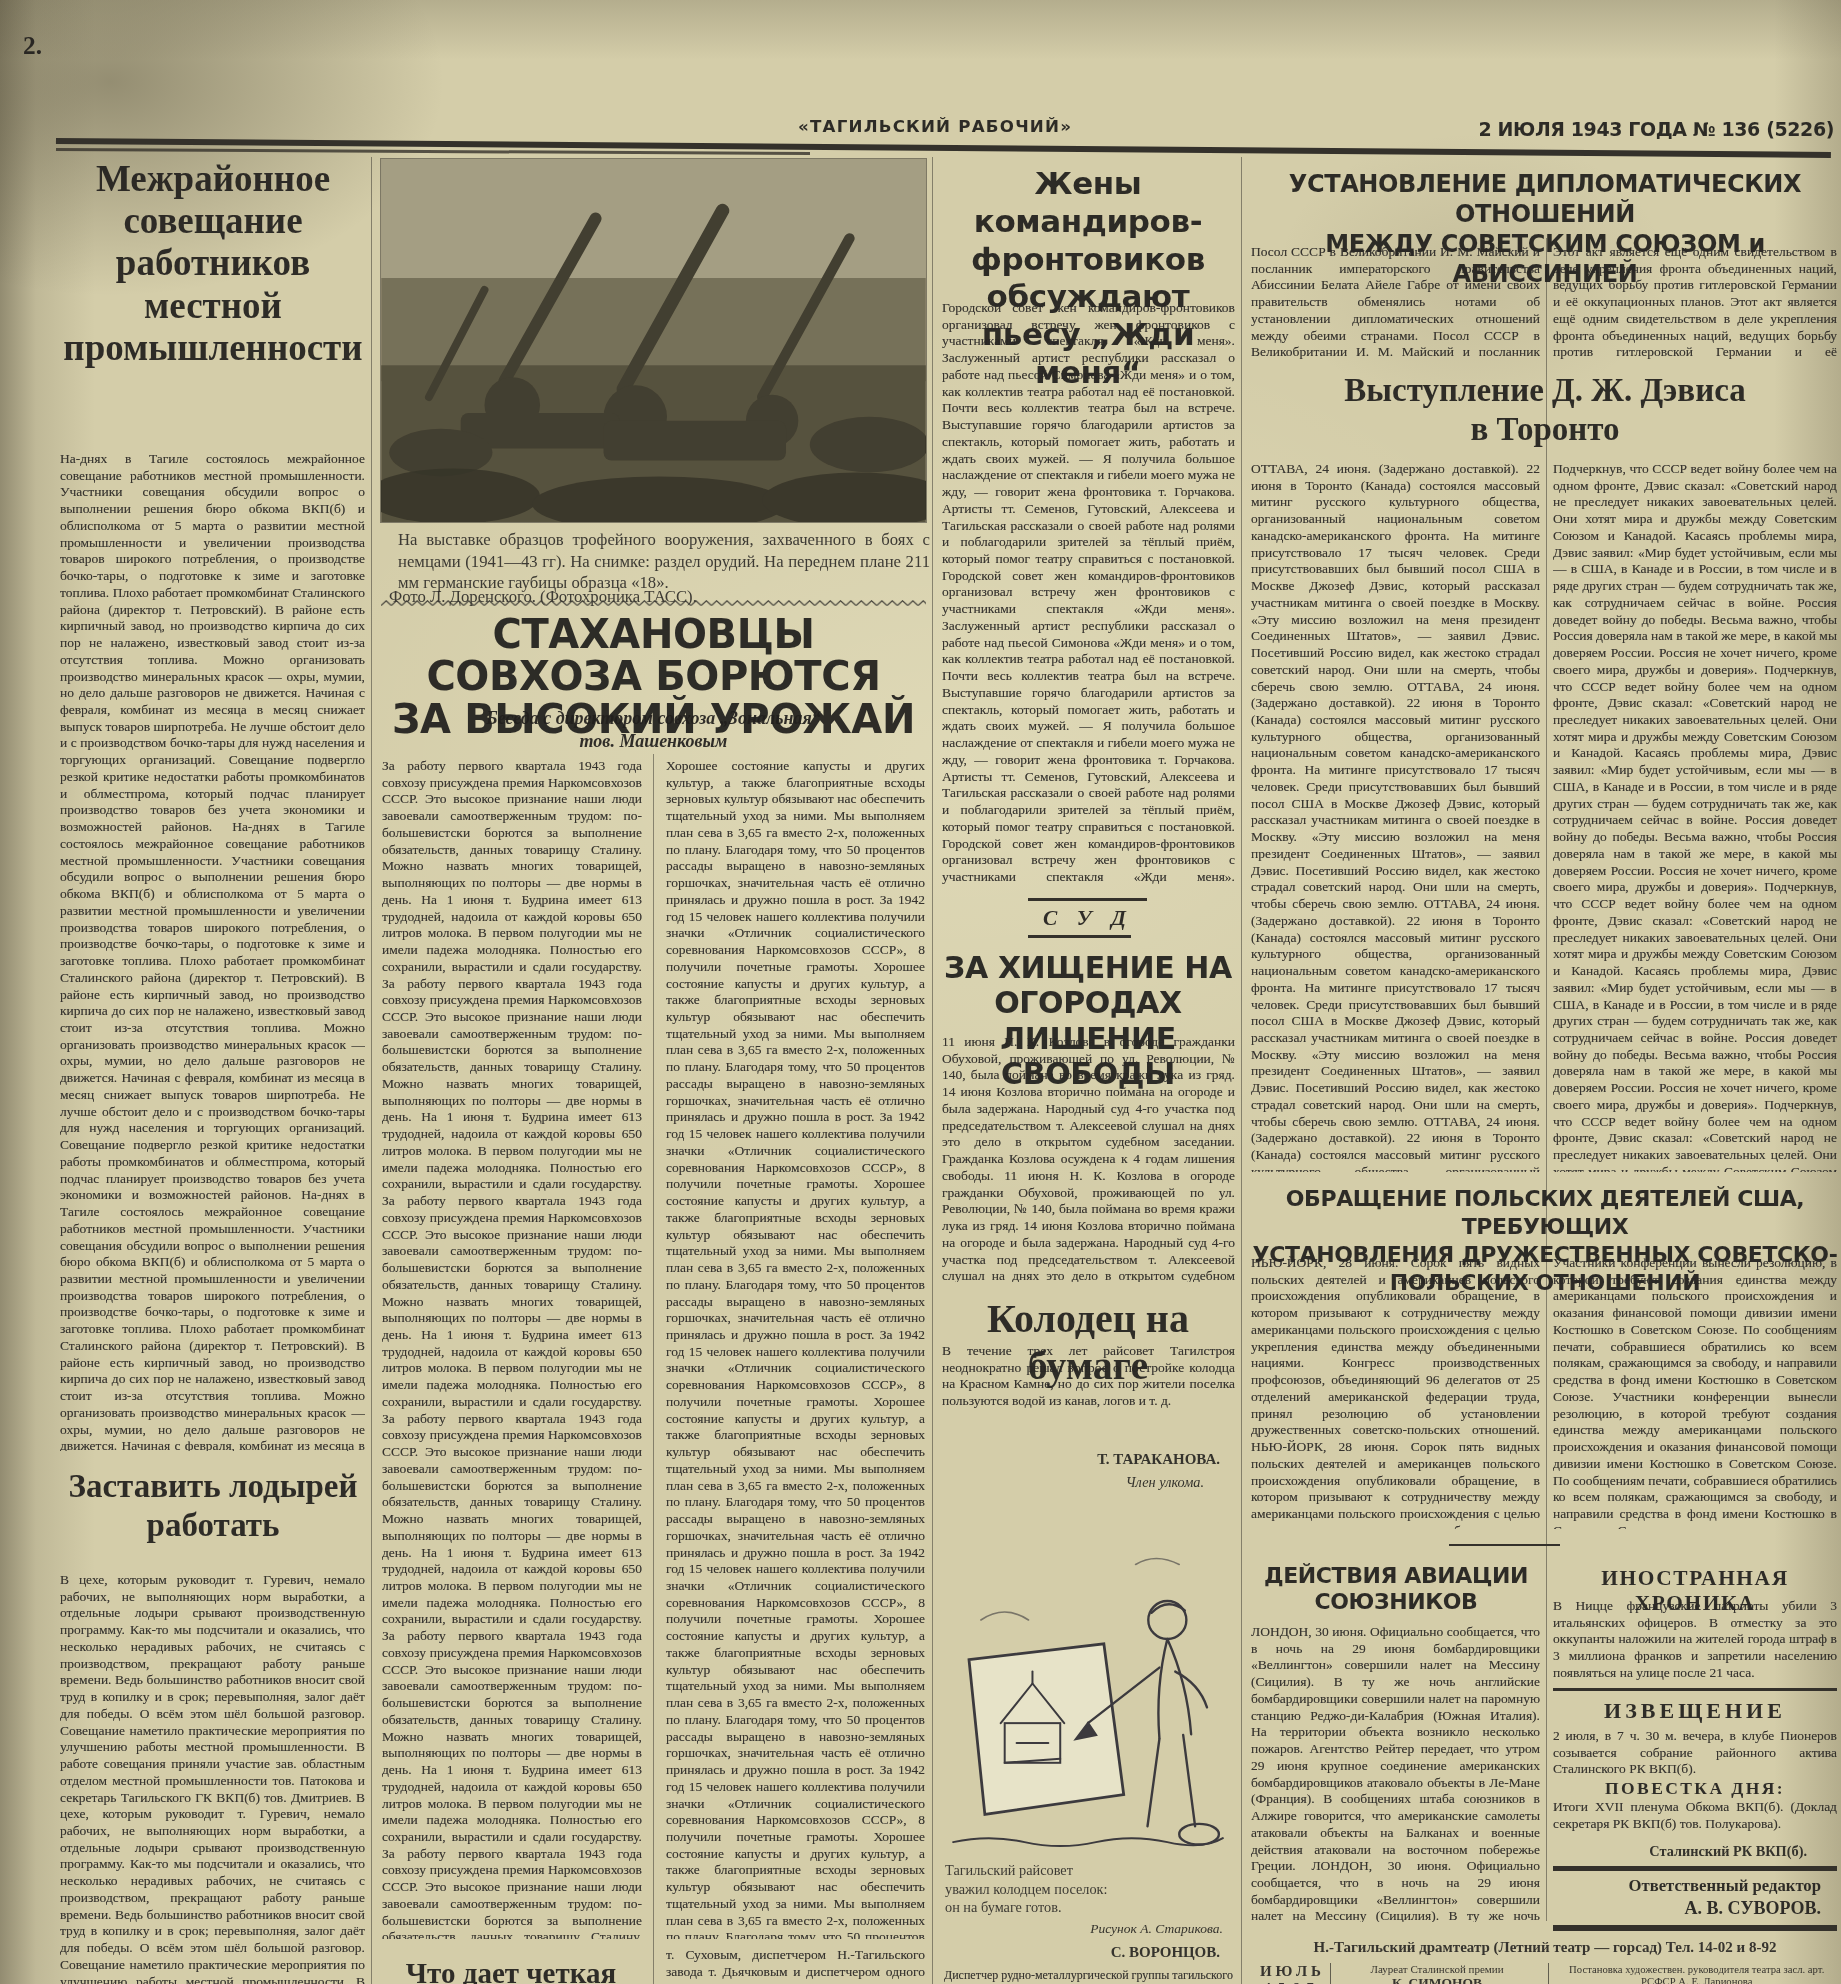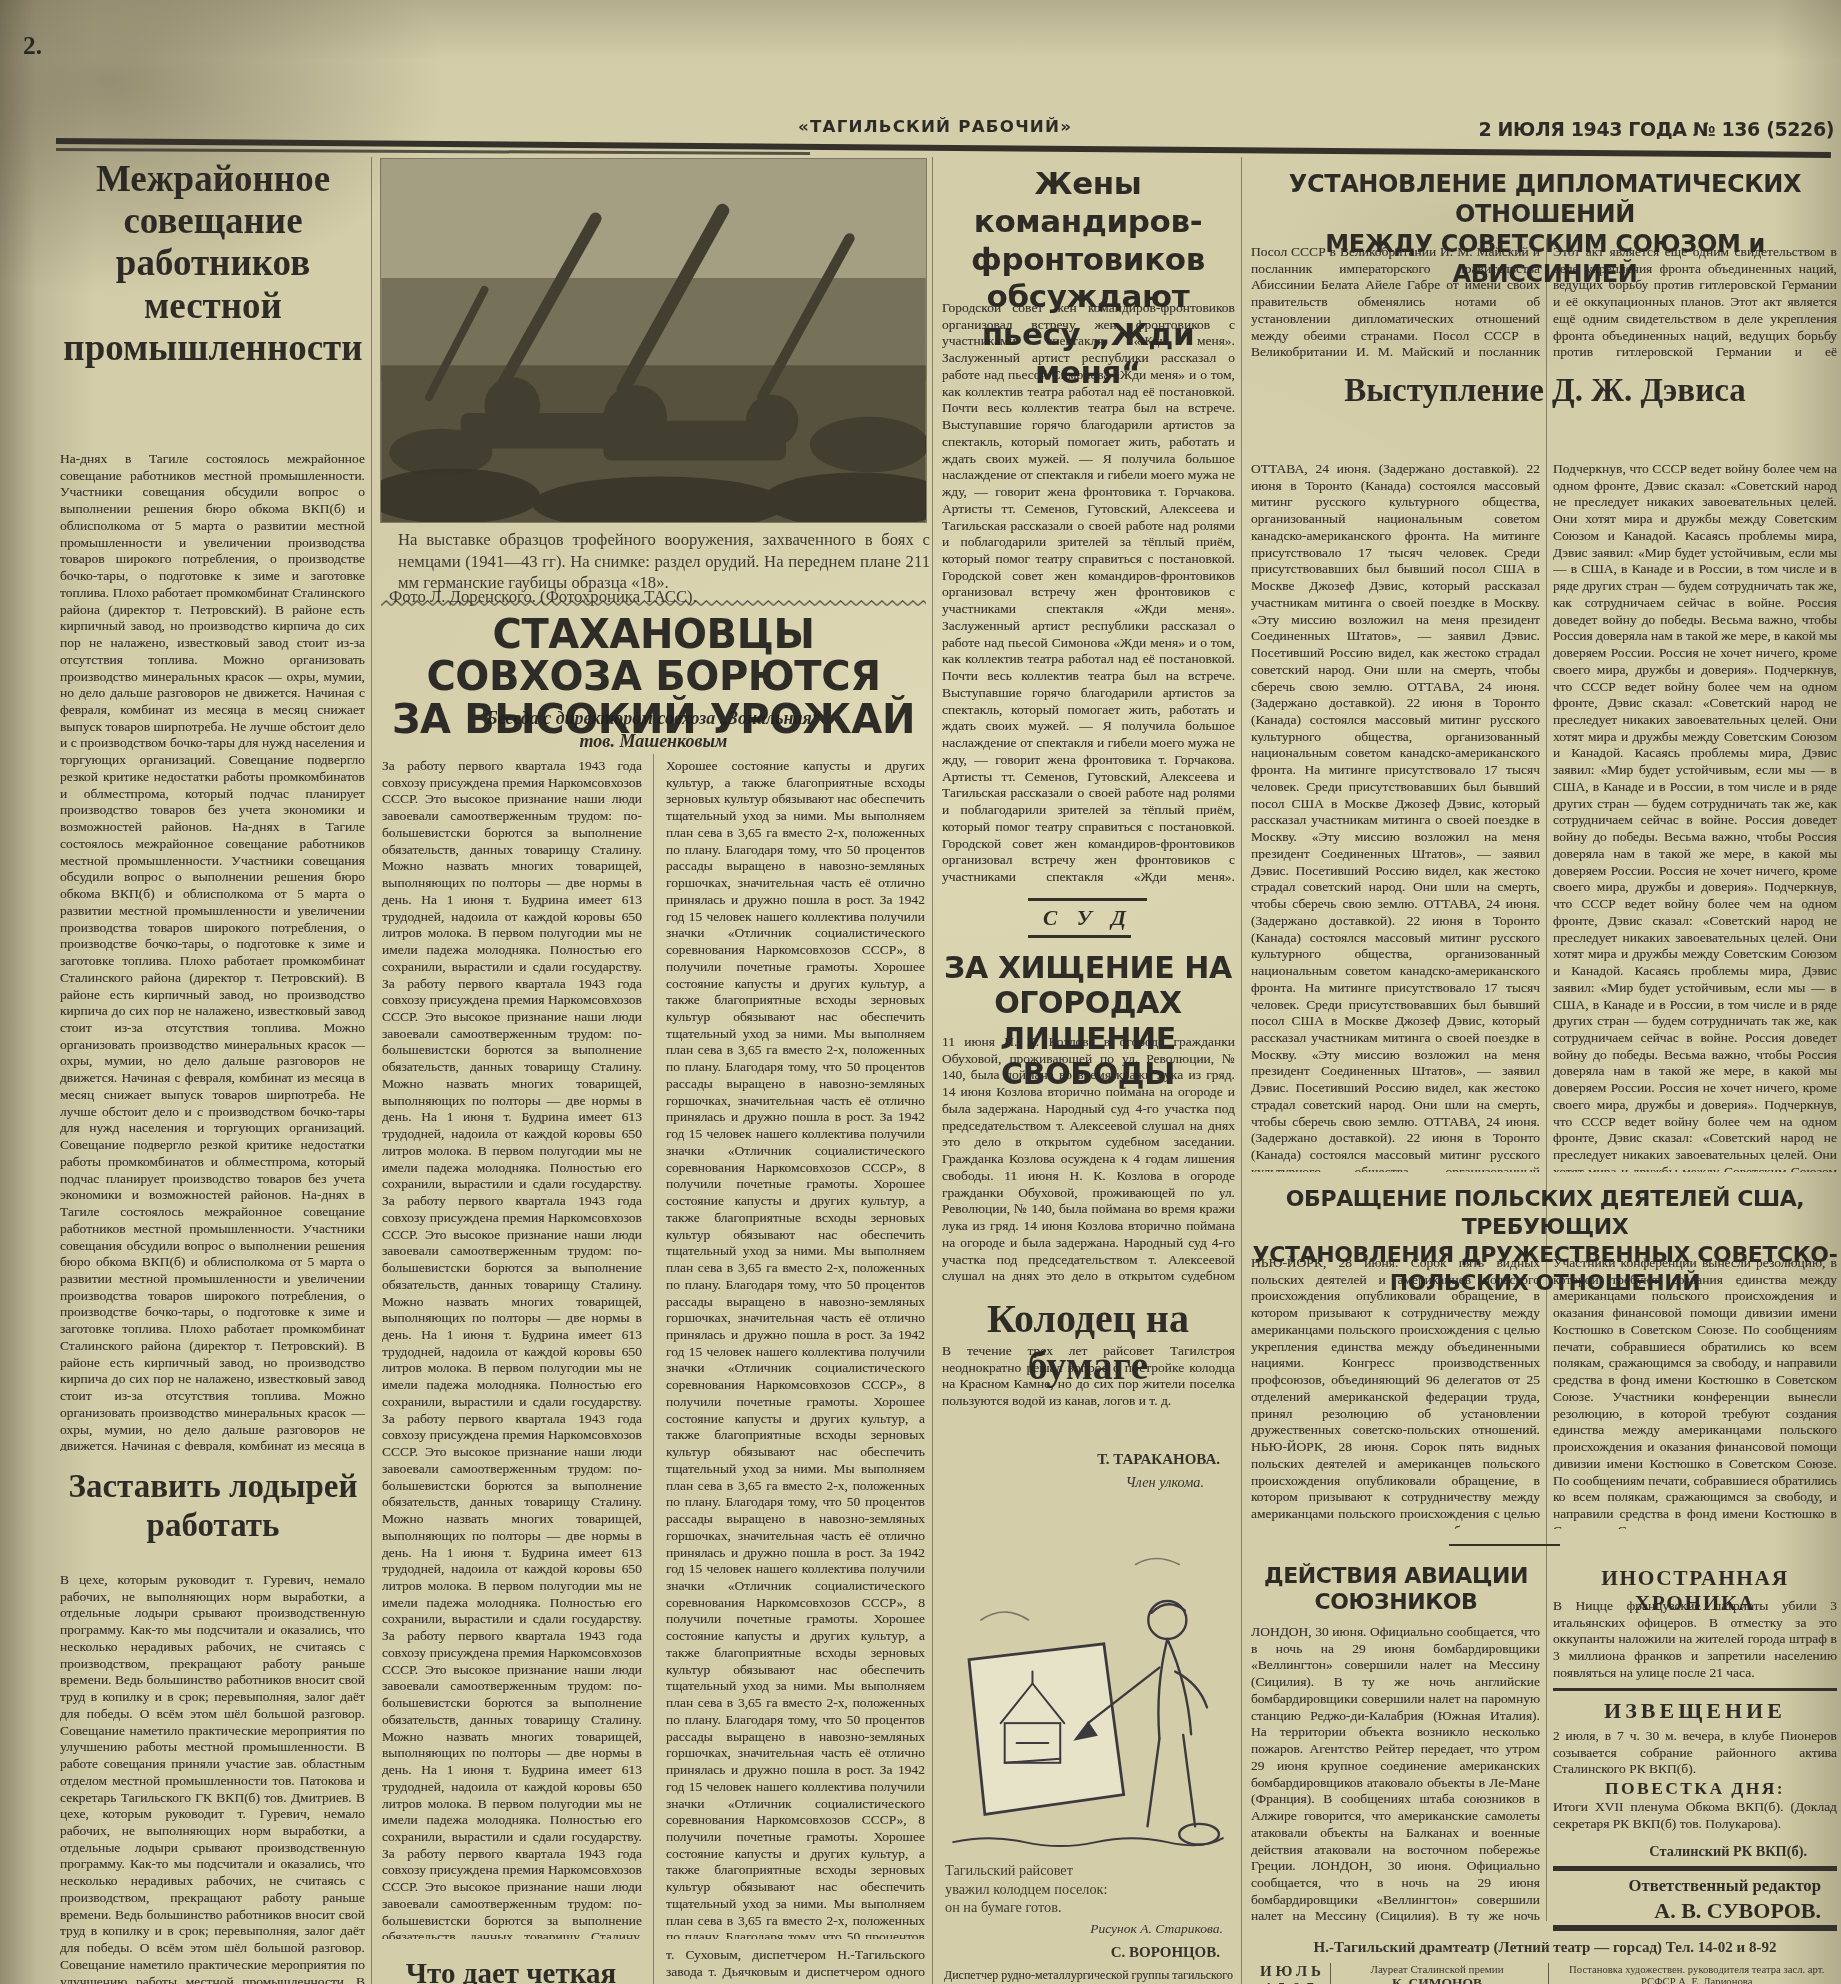--- a/index.html
+++ b/index.html
@@ -164,20 +164,21 @@
 
 <div class="abs hdsans" style="left:1251px;top:169px;width:588px;font-size:24px;line-height:1.25;">
   <span style="display:block">УСТАНОВЛЕНИЕ ДИПЛОМАТИЧЕСКИХ ОТНОШЕНИЙ</span>
   <span style="display:block">МЕЖДУ СОВЕТСКИМ СОЮЗОМ и АБИССИНИЕЙ</span>
 </div>
 <div class="abs t" style="left:1251px;top:244px;width:289px;height:117px;">Посол СССР в Великобритании И. М. Майский и посланник императорского правительства Абиссинии Белата Айеле Габре от имени своих правительств обменялись нотами об установлении дипломатических отношений между обеими странами. Посол СССР в Великобритании И. М. Майский и посланник императорского правительства Абиссинии Белата Айеле Габре от имени своих правительств обменялись нотами об установлении дипломатических отношений между обеими странами.</div>
 <div class="abs t" style="left:1553px;top:244px;width:284px;height:117px;">Этот акт является ещё одним свидетельством в деле укрепления фронта объединенных наций, ведущих борьбу против гитлеровской Германии и её оккупационных планов. Этот акт является ещё одним свидетельством в деле укрепления фронта объединенных наций, ведущих борьбу против гитлеровской Германии и её оккупационных планов.</div>
 
 <div class="abs hdserif" style="left:1251px;top:371px;width:588px;font-size:33px;line-height:1.18;">
   <span style="display:block">Выступление Д. Ж. Дэвиса</span>
+  <span style="display:block">в Торонто</span>
 </div>
 <div class="abs t" style="left:1251px;top:461px;width:289px;height:711px;">ОТТАВА, 24 июня. (Задержано доставкой). 22 июня в Торонто (Канада) состоялся массовый митинг русского культурного общества, организованный национальным советом канадско-американского фронта. На митинге присутствовало 17 тысяч человек. Среди присутствовавших был бывший посол США в Москве Джозеф Дэвис, который рассказал участникам митинга о своей поездке в Москву. «Эту миссию возложил на меня президент Соединенных Штатов», — заявил Дэвис. Посетивший Россию видел, как жестоко страдал советский народ. Они шли на смерть, чтобы сберечь свою землю. ОТТАВА, 24 июня. (Задержано доставкой). 22 июня в Торонто (Канада) состоялся массовый митинг русского культурного общества, организованный национальным советом канадско-американского фронта. На митинге присутствовало 17 тысяч человек. Среди присутствовавших был бывший посол США в Москве Джозеф Дэвис, который рассказал участникам митинга о своей поездке в Москву. «Эту миссию возложил на меня президент Соединенных Штатов», — заявил Дэвис. Посетивший Россию видел, как жестоко страдал советский народ. Они шли на смерть, чтобы сберечь свою землю. ОТТАВА, 24 июня. (Задержано доставкой). 22 июня в Торонто (Канада) состоялся массовый митинг русского культурного общества, организованный национальным советом канадско-американского фронта. На митинге присутствовало 17 тысяч человек. Среди присутствовавших был бывший посол США в Москве Джозеф Дэвис, который рассказал участникам митинга о своей поездке в Москву. «Эту миссию возложил на меня президент Соединенных Штатов», — заявил Дэвис. Посетивший Россию видел, как жестоко страдал советский народ. Они шли на смерть, чтобы сберечь свою землю. ОТТАВА, 24 июня. (Задержано доставкой). 22 июня в Торонто (Канада) состоялся массовый митинг русского культурного общества, организованный национальным советом канадско-американского фронта. На митинге присутствовало 17 тысяч человек. Среди присутствовавших был бывший посол США в Москве Джозеф Дэвис, который рассказал участникам митинга о своей поездке в Москву. «Эту миссию возложил на меня президент Соединенных Штатов», — заявил Дэвис. Посетивший Россию видел, как жестоко страдал советский народ. Они шли на смерть, чтобы сберечь свою землю.</div>
 <div class="abs t" style="left:1553px;top:461px;width:284px;height:711px;">Подчеркнув, что СССР ведет войну более чем на одном фронте, Дэвис сказал: «Советский народ не преследует никаких завоевательных целей. Они хотят мира и дружбы между Советским Союзом и Канадой. Касаясь проблемы мира, Дэвис заявил: «Мир будет устойчивым, если мы — в США, в Канаде и в России, в том числе и в ряде других стран — будем сотрудничать так же, как сотрудничаем сейчас в войне. Россия доведет войну до победы. Весьма важно, чтобы Россия доверяла нам в такой же мере, в какой мы доверяем России. Россия не хочет ничего, кроме своего мира, дружбы и доверия». Подчеркнув, что СССР ведет войну более чем на одном фронте, Дэвис сказал: «Советский народ не преследует никаких завоевательных целей. Они хотят мира и дружбы между Советским Союзом и Канадой. Касаясь проблемы мира, Дэвис заявил: «Мир будет устойчивым, если мы — в США, в Канаде и в России, в том числе и в ряде других стран — будем сотрудничать так же, как сотрудничаем сейчас в войне. Россия доведет войну до победы. Весьма важно, чтобы Россия доверяла нам в такой же мере, в какой мы доверяем России. Россия не хочет ничего, кроме своего мира, дружбы и доверия». Подчеркнув, что СССР ведет войну более чем на одном фронте, Дэвис сказал: «Советский народ не преследует никаких завоевательных целей. Они хотят мира и дружбы между Советским Союзом и Канадой. Касаясь проблемы мира, Дэвис заявил: «Мир будет устойчивым, если мы — в США, в Канаде и в России, в том числе и в ряде других стран — будем сотрудничать так же, как сотрудничаем сейчас в войне. Россия доведет войну до победы. Весьма важно, чтобы Россия доверяла нам в такой же мере, в какой мы доверяем России. Россия не хочет ничего, кроме своего мира, дружбы и доверия». Подчеркнув, что СССР ведет войну более чем на одном фронте, Дэвис сказал: «Советский народ не преследует никаких завоевательных целей. Они хотят мира и дружбы между Советским Союзом и Канадой. Касаясь проблемы мира, Дэвис заявил: «Мир будет устойчивым, если мы — в США, в Канаде и в России, в том числе и в ряде других стран — будем сотрудничать так же, как сотрудничаем сейчас в войне. Россия доведет войну до победы. Весьма важно, чтобы Россия доверяла нам в такой же мере, в какой мы доверяем России. Россия не хочет ничего, кроме своего мира, дружбы и доверия».</div>
 
 <div class="abs hdsans" style="left:1251px;top:1185px;width:588px;font-size:22px;line-height:1.28;">
   <span style="display:block">ОБРАЩЕНИЕ ПОЛЬСКИХ ДЕЯТЕЛЕЙ США, ТРЕБУЮЩИХ</span>
   <span style="display:block">УСТАНОВЛЕНИЯ ДРУЖЕСТВЕННЫХ СОВЕТСКО-ПОЛЬСКИХ ОТНОШЕНИЙ</span>
 </div>
 <div class="abs t" style="left:1251px;top:1255px;width:289px;height:274px;">НЬЮ-ЙОРК, 28 июня. Сорок пять видных польских деятелей и американцев польского происхождения опубликовали обращение, в котором призывают к сотрудничеству между американцами польского происхождения с целью укрепления единства между объединенными нациями. Конгресс производственных профсоюзов, объединяющий 96 делегатов от 25 отделений американской федерации труда, принял резолюцию об установлении дружественных советско-польских отношений. НЬЮ-ЙОРК, 28 июня. Сорок пять видных польских деятелей и американцев польского происхождения опубликовали обращение, в котором призывают к сотрудничеству между американцами польского происхождения с целью укрепления единства между объединенными нациями. Конгресс производственных профсоюзов, объединяющий 96 делегатов от 25 отделений американской федерации труда, принял резолюцию об установлении дружественных советско-польских отношений.</div>
 <div class="abs t" style="left:1553px;top:1255px;width:284px;height:274px;">Участники конференции вынесли резолюцию, в которой требуют создания единства между американцами польского происхождения и оказания финансовой помощи дивизии имени Костюшко в Советском Союзе. По сообщениям печати, собравшиеся обратились ко всем полякам, сражающимся за свободу, и направили средства в фонд имени Костюшко в Советском Союзе. Участники конференции вынесли резолюцию, в которой требуют создания единства между американцами польского происхождения и оказания финансовой помощи дивизии имени Костюшко в Советском Союзе. По сообщениям печати, собравшиеся обратились ко всем полякам, сражающимся за свободу, и направили средства в фонд имени Костюшко в Советском Союзе.</div>
@@ -193,21 +194,21 @@
 <div class="abs t" style="left:1553px;top:1598px;width:284px;height:85px;">В Ницце французские патриоты убили 3 итальянских офицеров. В отместку за это оккупанты наложили на жителей города штраф в 3 миллиона франков и запретили населению появляться на улице после 21 часа.</div>
 <div class="hr" style="left:1553px;top:1688px;width:284px;height:3.2px;"></div>
 
 <div class="abs hdserif" style="left:1553px;top:1698px;width:284px;font-size:22px;letter-spacing:4px;">ИЗВЕЩЕНИЕ</div>
 <div class="abs t" style="left:1553px;top:1728px;width:284px;height:48px;">2 июля, в 7 ч. 30 м. вечера, в клубе Пионеров созывается собрание районного актива Сталинского РК ВКП(б).</div>
 <div class="abs hdserif" style="left:1553px;top:1778px;width:284px;font-size:17.5px;letter-spacing:2.4px;">ПОВЕСТКА ДНЯ:</div>
 <div class="abs t" style="left:1553px;top:1799px;width:284px;height:44px;">Итоги XVII пленума Обкома ВКП(б). (Доклад секретаря РК ВКП(б) тов. Полукарова).</div>
 <div class="abs sig" style="left:1553px;top:1843px;width:254px;font-size:14.3px;">Сталинский РК ВКП(б).</div>
 <div class="hr" style="left:1553px;top:1866px;width:284px;height:4.8px;"></div>
 <div class="abs hdserif" style="left:1553px;top:1876px;width:284px;font-size:16.7px;text-align:right;padding-right:16px;box-sizing:border-box;">Ответственный редактор</div>
-<div class="abs hdserif" style="left:1553px;top:1898px;width:284px;font-size:22px;text-align:right;padding-right:16px;box-sizing:border-box;">А. В. СУВОРОВ.</div>
+<div class="abs hdserif" style="left:1553px;top:1898px;width:284px;font-size:18px;text-align:right;padding-right:16px;box-sizing:border-box;">А. В. СУВОРОВ.</div>
 <div class="hr" style="left:1553px;top:1925px;width:284px;height:6.4px;"></div>
 
 <div class="abs adt center" style="left:1251px;top:1939px;width:588px;font-size:15px;font-weight:700;">Н.-Тагильский драмтеатр (Летний театр — горсад)  Тел. 14-02 и 8-92</div>
 <div class="abs" style="left:1251px;top:1963px;width:79px;height:64px;border-right:1.2px solid rgba(50,47,41,.7);">
   <div class="adt center" style="font-size:15px;font-weight:700;">И Ю Л Ь</div>
   <div class="adt center" style="font-size:14.3px;font-weight:700;">4, 5, 6, 7,</div>
 
 </div>
 <div class="abs center" style="left:1338px;top:1963px;width:198px;height:64px;">
   <div class="adt" style="font-size:11px;">Лауреат Сталинской премии</div>

